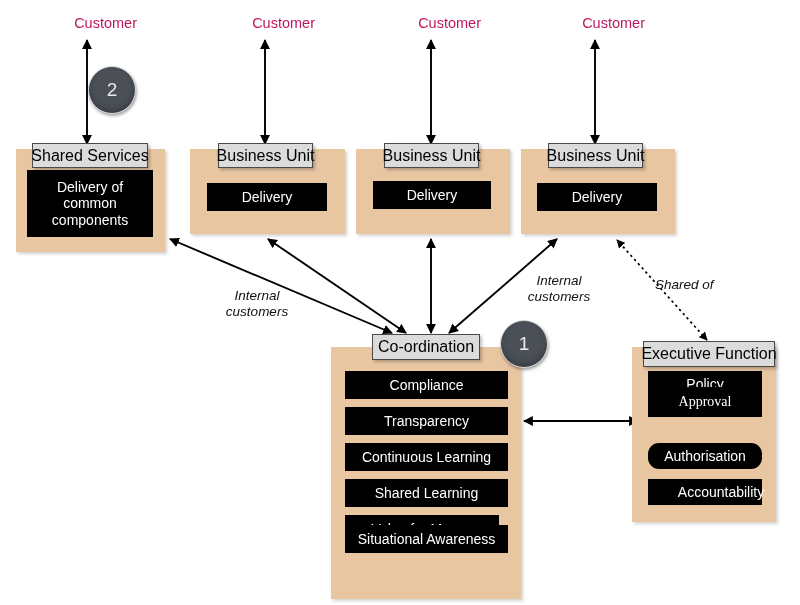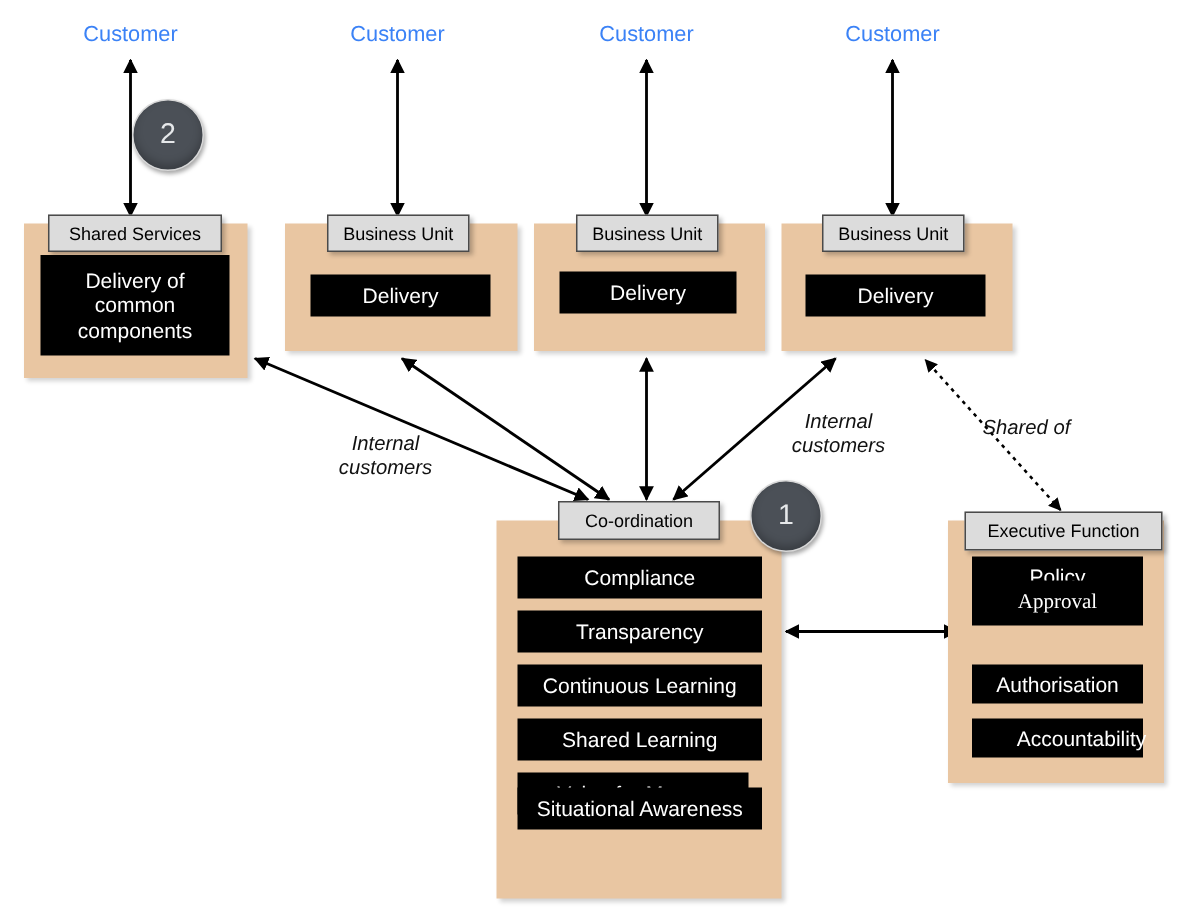--- a/index.html
+++ b/index.html
@@ -31,42 +31,42 @@
     box-shadow: 2px 2px 3px rgba(0,0,0,0.18);
   }
   .unit-header {
     position: absolute;
     background: #dcdcdc;
     border: 1.6px solid #4a4a4a;
     box-shadow: 2px 2px 3px rgba(0,0,0,0.25);
     display: flex;
     align-items: center;
     justify-content: center;
-    font-size: 12px;
+    font-size: 16px;
     color: #000000;
     white-space: nowrap;
     box-sizing: border-box;
   }
   .black-bar {
     position: absolute;
     background: #000000;
     color: #ffffff;
     display: flex;
     align-items: center;
     justify-content: center;
     text-align: center;
     font-size: 14px;
     line-height: 1.18;
     box-sizing: border-box;
   }
   .cust-label {
     position: absolute;
     font-size: 14.5px;
-    color: #3b82f6;
-    text-align: center;
+    color: #be185d;
+    text-align: right;
     white-space: nowrap;
   }
   .edge-label {
     position: absolute;
     font-size: 13.5px;
     font-style: italic;
     color: #111111;
     text-align: center;
     line-height: 1.22;
     white-space: nowrap;
@@ -158,21 +158,21 @@
   <div class="black-bar" style="left:345px; top:479px; width:163px; height:28px;">Shared Learning</div>
   <div class="black-bar" style="left:345px; top:515px; width:154px; height:28px;">Value for Money</div>
   <div class="black-bar" style="left:345px; top:525px; width:163px; height:28px;">Situational Awareness</div>
 
   <div class="unit-header" style="left:372px; top:334px; width:108px; height:26px;">Co-ordination</div>
 
   <div class="unit-body" style="left:632px; top:347px; width:144px; height:175px;"></div>
 
   <div class="black-bar" style="left:648px; top:371px; width:114px; height:26px;">Policy</div>
   <div class="black-bar" style="left:648px; top:387px; width:114px; height:30px;font-family:Liberation Serif, serif;">Approval</div>
-  <div class="black-bar" style="left:648px; top:443px; width:114px; height:26px;">Authorisation</div>
+  <div class="black-bar" style="left:648px; top:443px; width:114px; height:26px;border-radius:11px;">Authorisation</div>
   <div class="black-bar" style="left:648px; top:479px; width:114px; height:26px;padding-left:32px;">Accountability</div>
 
   <div class="unit-header" style="left:643px; top:341px; width:132px; height:26px;">Executive Function</div>
 
   <div class="num-badge" style="left:500px; top:320px;">1</div>
   <div class="num-badge" style="left:88px; top:66px;">2</div>
 
 </div>
 
 </body></html>

